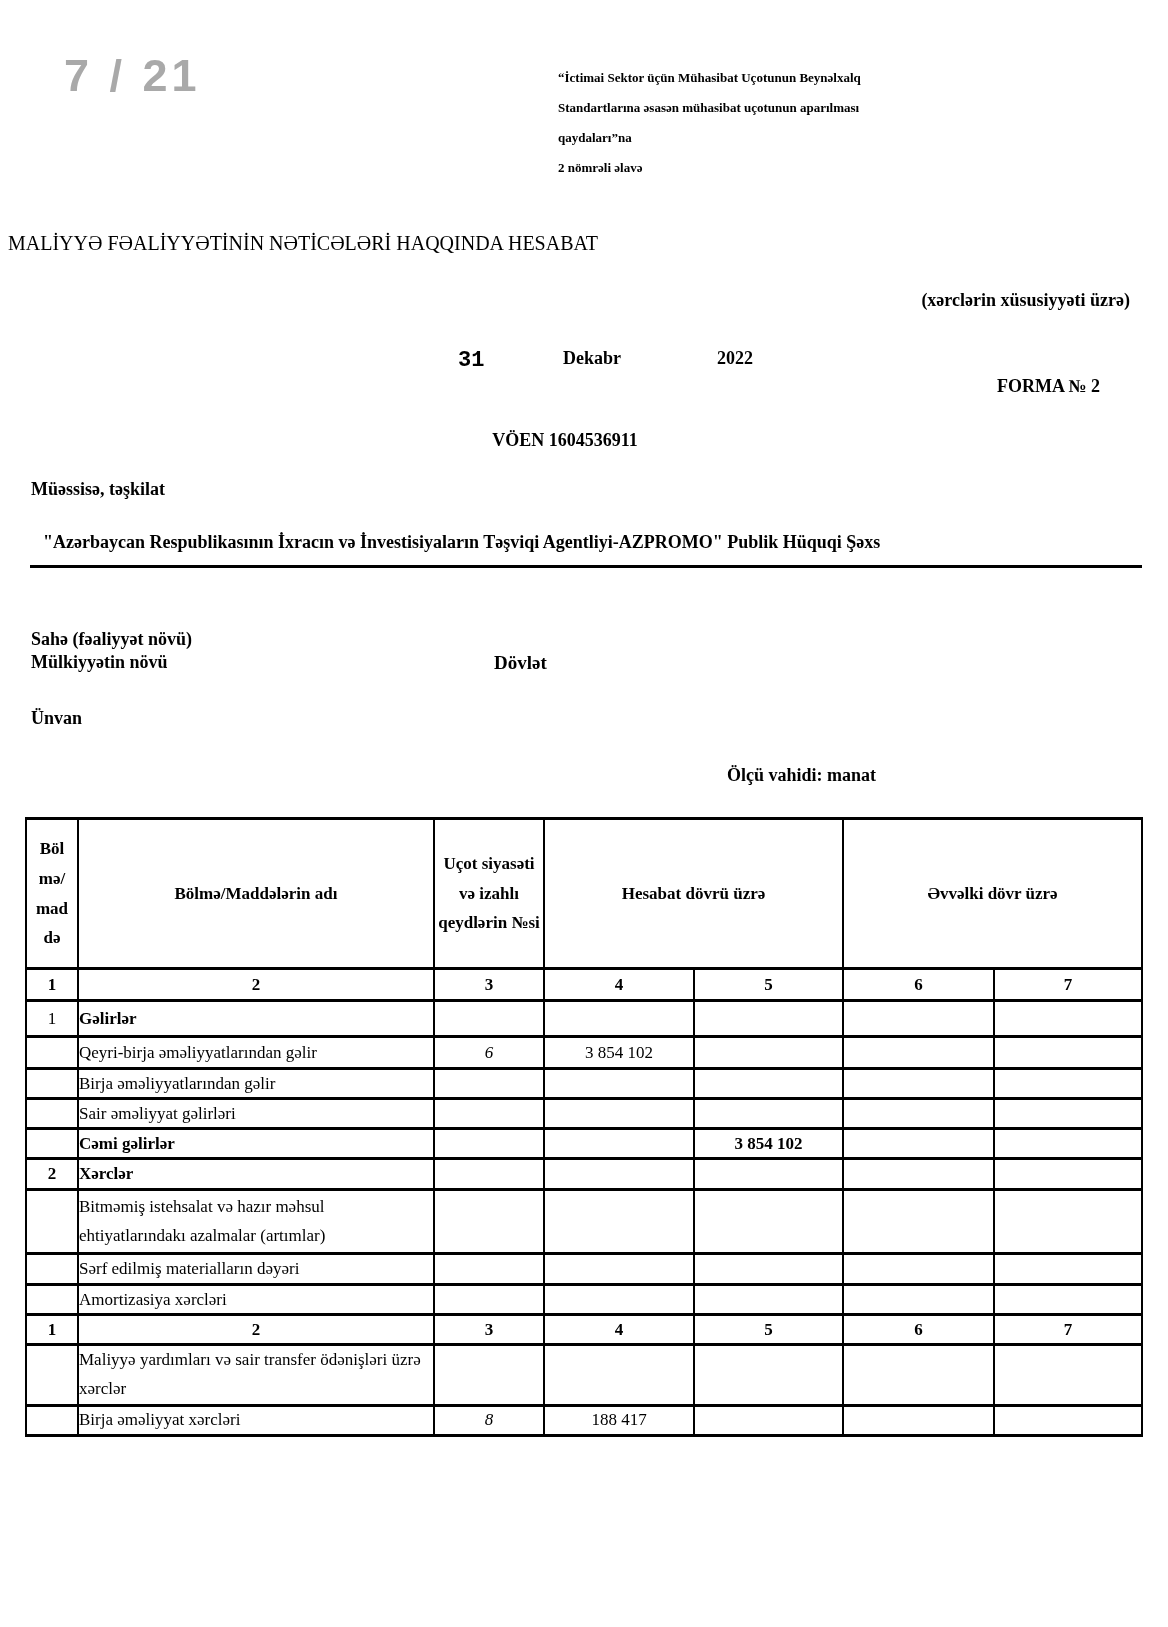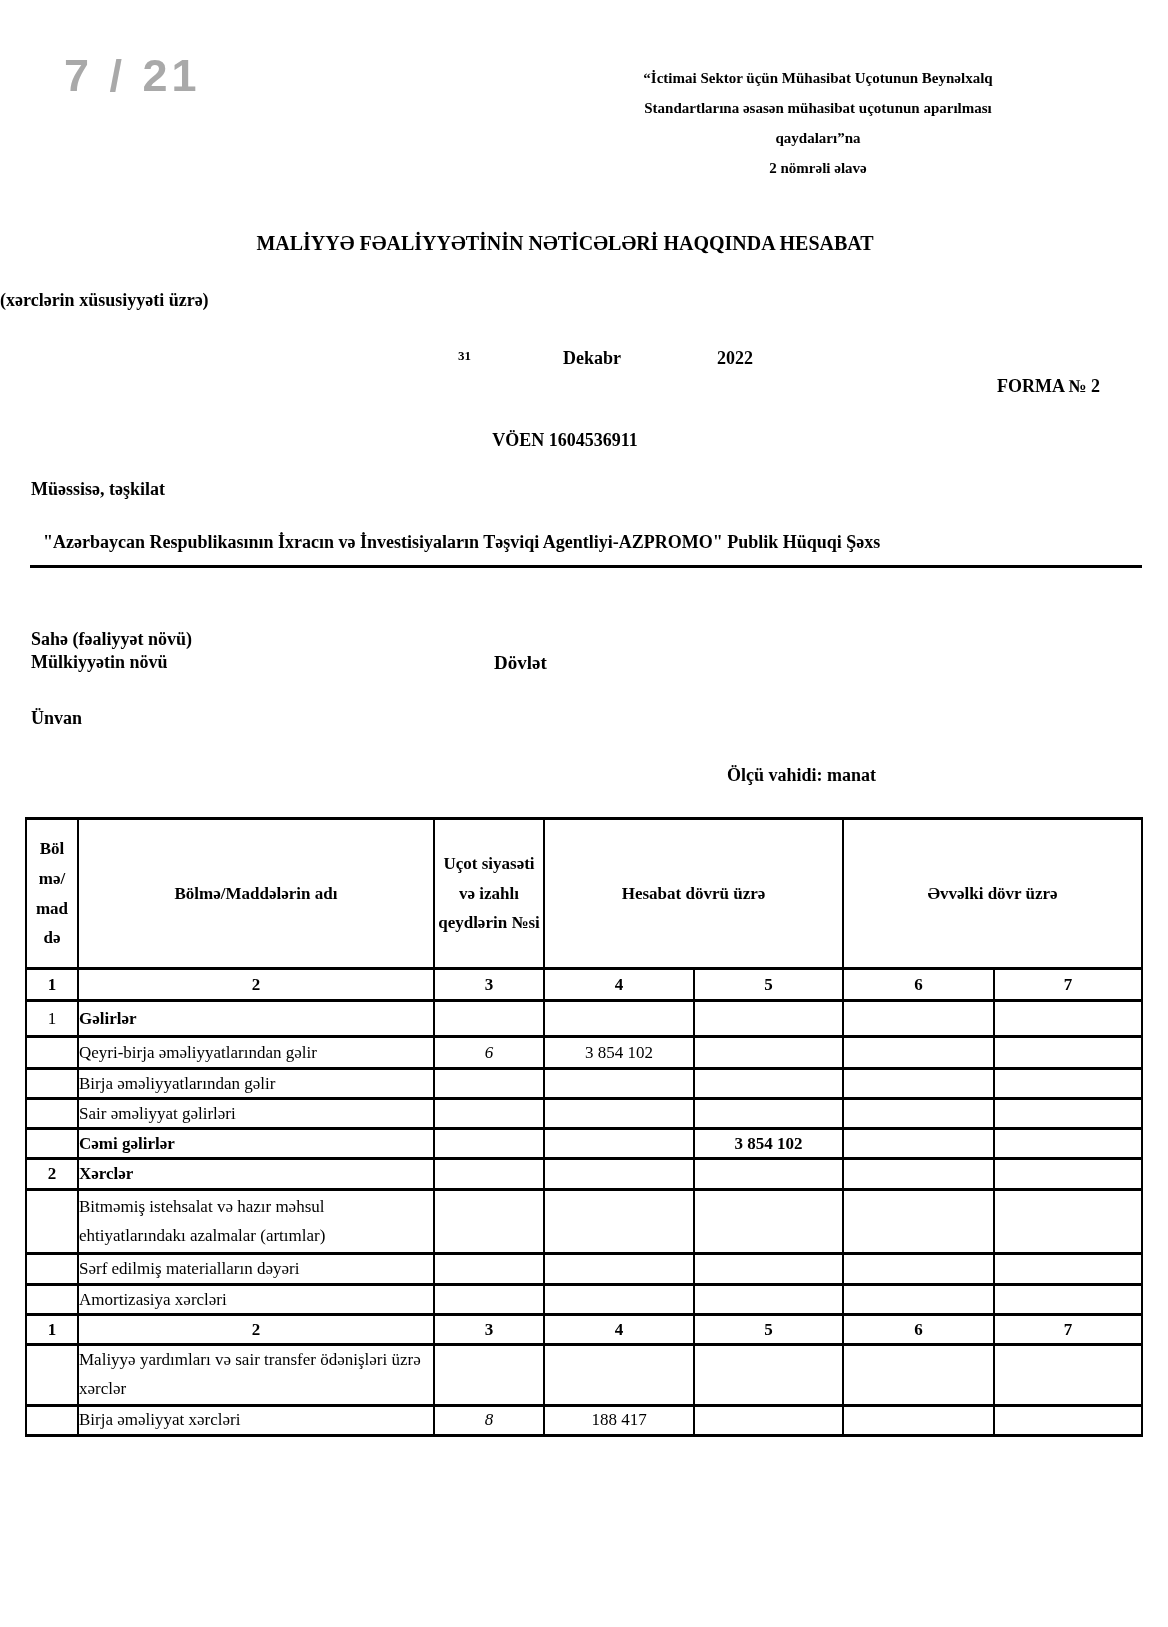--- a/index.html
+++ b/index.html
@@ -7,26 +7,26 @@
     position:relative;width:1168px;height:1627px;background:#ffffff;
     font-family:"Liberation Serif","DejaVu Serif",serif;color:#000;overflow:hidden;margin-top:32px;
   }
   .abs{position:absolute;}
   .page-indicator{
     left:64px;top:18px;
     font-family:"Liberation Sans","DejaVu Sans",sans-serif;
     font-weight:bold;font-size:45px;color:#a9a9a9;letter-spacing:4px;
   }
   .appendix{
-    left:558px;top:31px;width:520px;text-align:center;
-    font-weight:bold;font-size:15px;line-height:30px;
-  }
-  .doc-title{left:0;top:200px;width:1130px;text-align:center;font-weight:bold;font-size:20px;}
-  .doc-subtitle{left:0;top:258px;width:1130px;text-align:left;font-weight:bold;font-size:18px;}
-  .date-day{left:458px;top:316px;font-weight:bold;font-size:13px;}
+    left:558px;top:31px;width:520px;
+    font-weight:bold;font-size:13px;line-height:30px;
+  }
+  .doc-title{left:8px;top:200px;width:1130px;font-weight:normal;font-size:20px;}
+  .doc-subtitle{left:0;top:258px;width:1130px;text-align:right;font-weight:bold;font-size:18px;}
+  .date-day{left:458px;top:316px;font-weight:bold;font-size:22px;font-family:Liberation Mono, monospace;}
   .date-month{left:563px;top:316px;font-weight:bold;font-size:18px;}
   .date-year{left:717px;top:316px;font-weight:bold;font-size:18px;}
   .forma{right:68px;top:344px;font-weight:bold;font-size:18px;}
   .voen{left:0;top:398px;width:1130px;text-align:center;font-weight:bold;font-size:18px;}
   .field-label{font-weight:bold;font-size:18px;}
   .org-label{left:31px;top:447px;}
   .org-name{left:43px;top:500px;font-weight:bold;font-size:18px;white-space:nowrap;}
   .org-underline{left:30px;top:533px;width:1112px;height:3px;background:#000;}
   .sector-label{left:31px;top:597px;}
   .ownership-label{left:31px;top:620px;}

